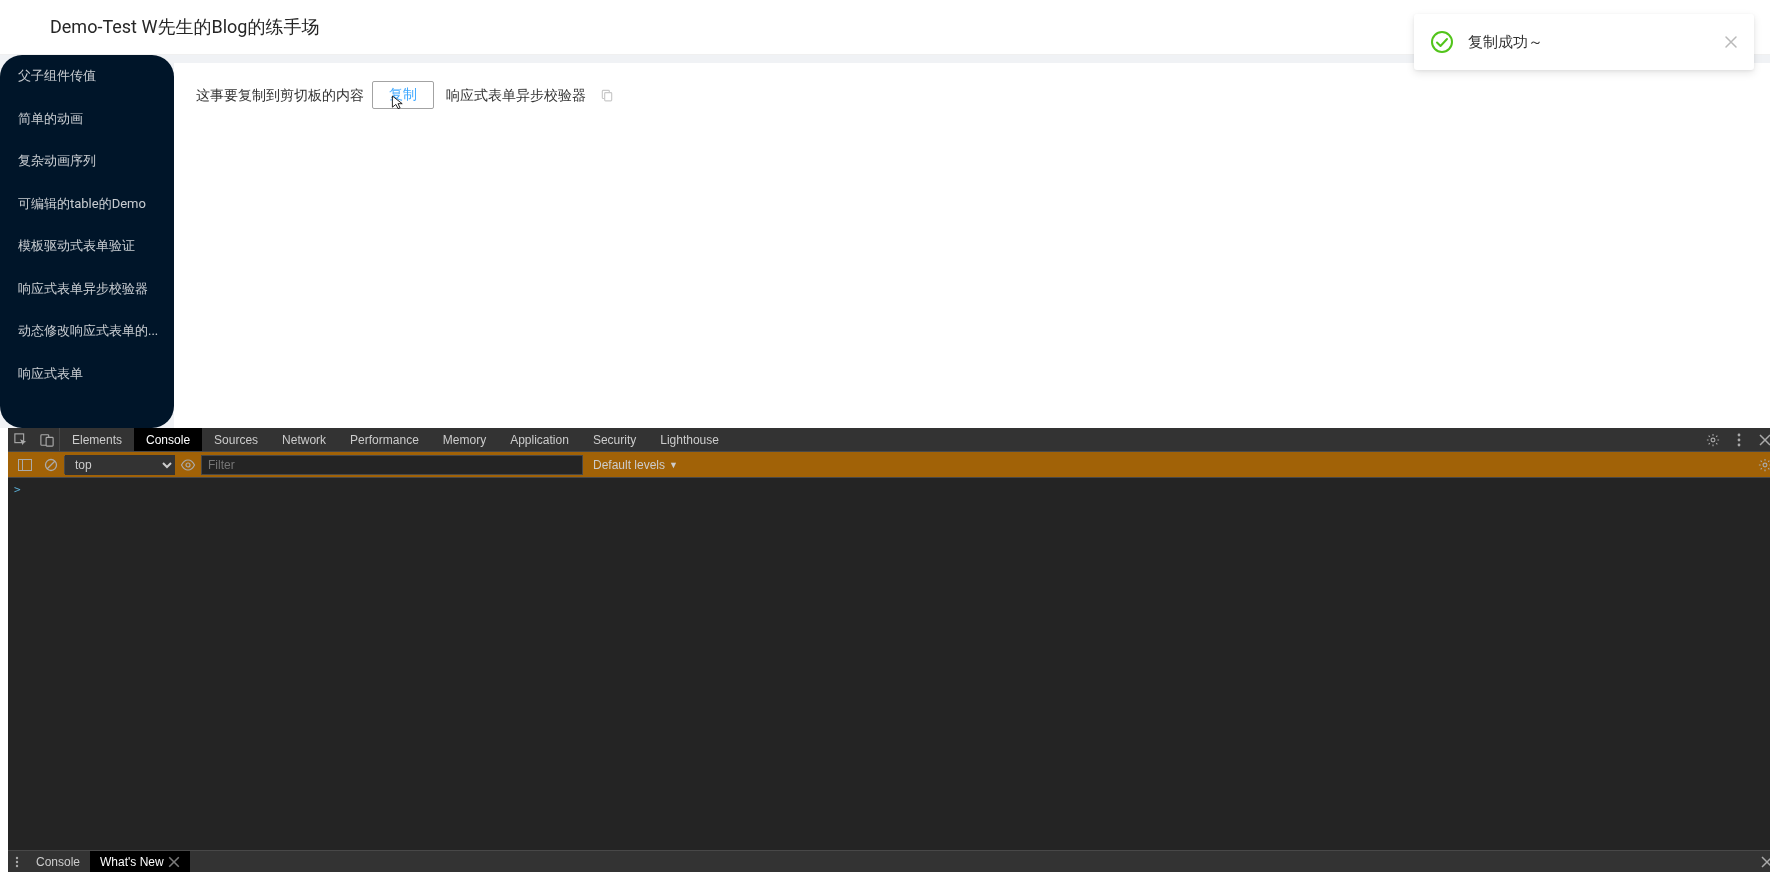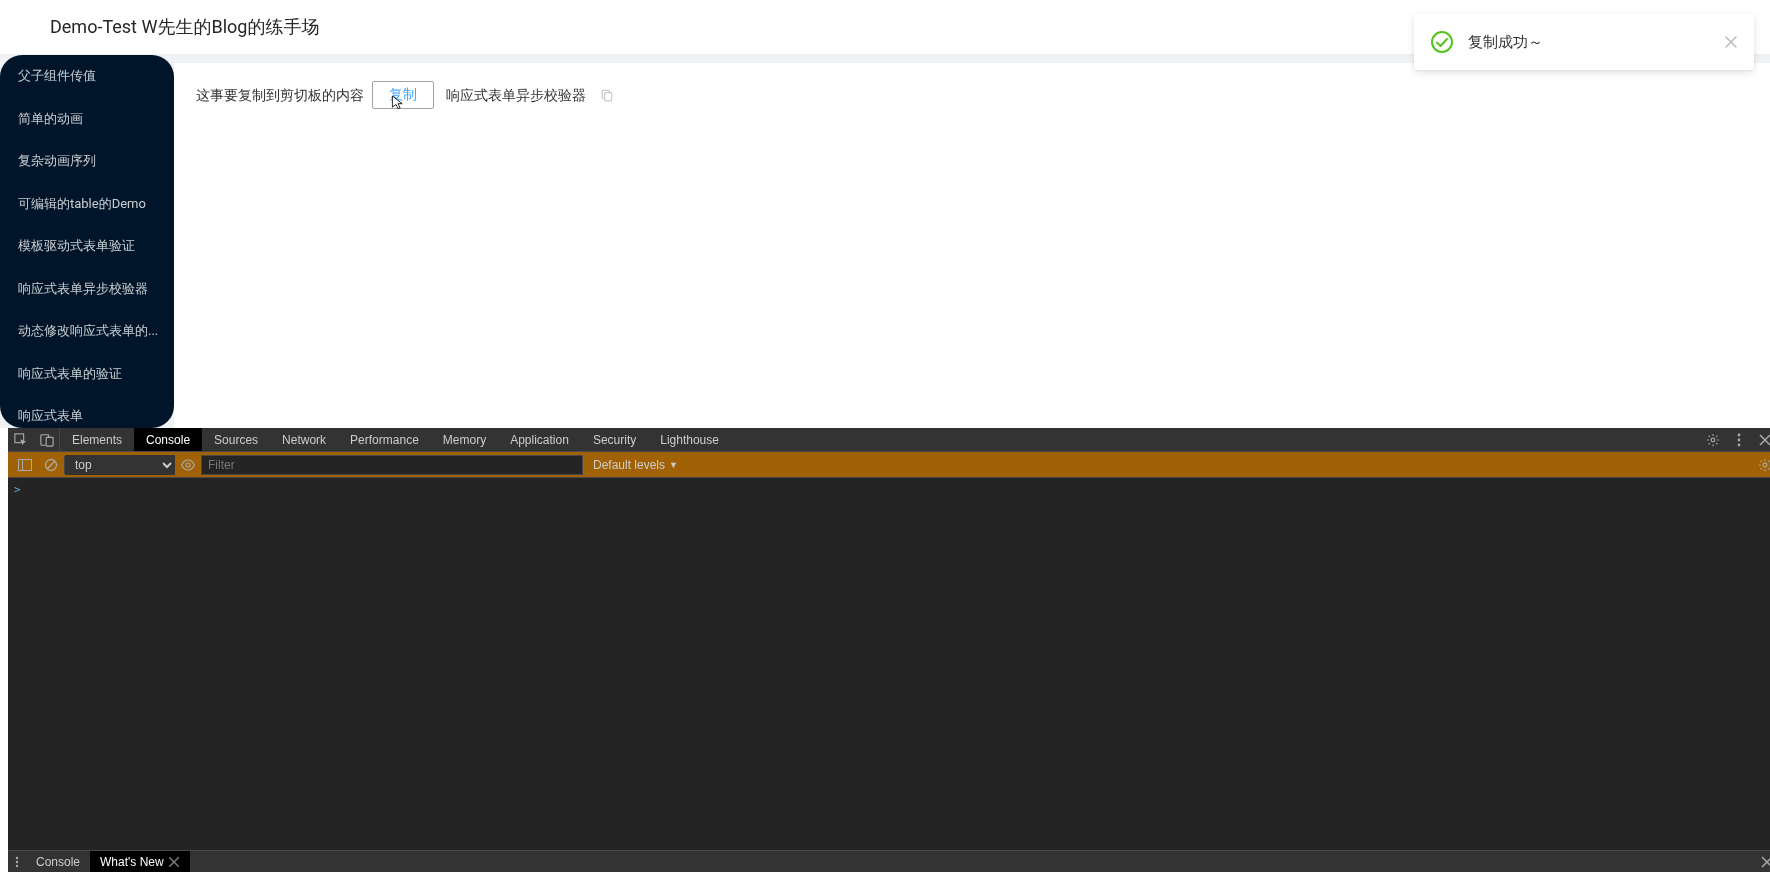--- a/index.html
+++ b/index.html
@@ -211,21 +211,20 @@
   <div class="page-body">
 
     <div class="sidebar">
       <div class="sidebar-item">父子组件传值</div>
       <div class="sidebar-item">简单的动画</div>
       <div class="sidebar-item">复杂动画序列</div>
       <div class="sidebar-item">可编辑的table的Demo</div>
       <div class="sidebar-item">模板驱动式表单验证</div>
       <div class="sidebar-item">响应式表单异步校验器</div>
       <div class="sidebar-item">动态修改响应式表单的...</div>
-      <div class="sidebar-item">响应式表单的验证</div>
       <div class="sidebar-item">响应式表单</div>
     </div>
 
     <div class="content">
       <span class="content-txt">这事要复制到剪切板的内容</span>
 
       <button class="copy-btn">
         <span>复制</span>
         <svg class="cursor-icon" viewBox="0 0 20 24">
           <path d="M2 2 L2 18 L7 14 L10 20 L13 19 L10 13 L16 13 Z" fill="#fff" stroke="#000" stroke-width="1.2"></path>

